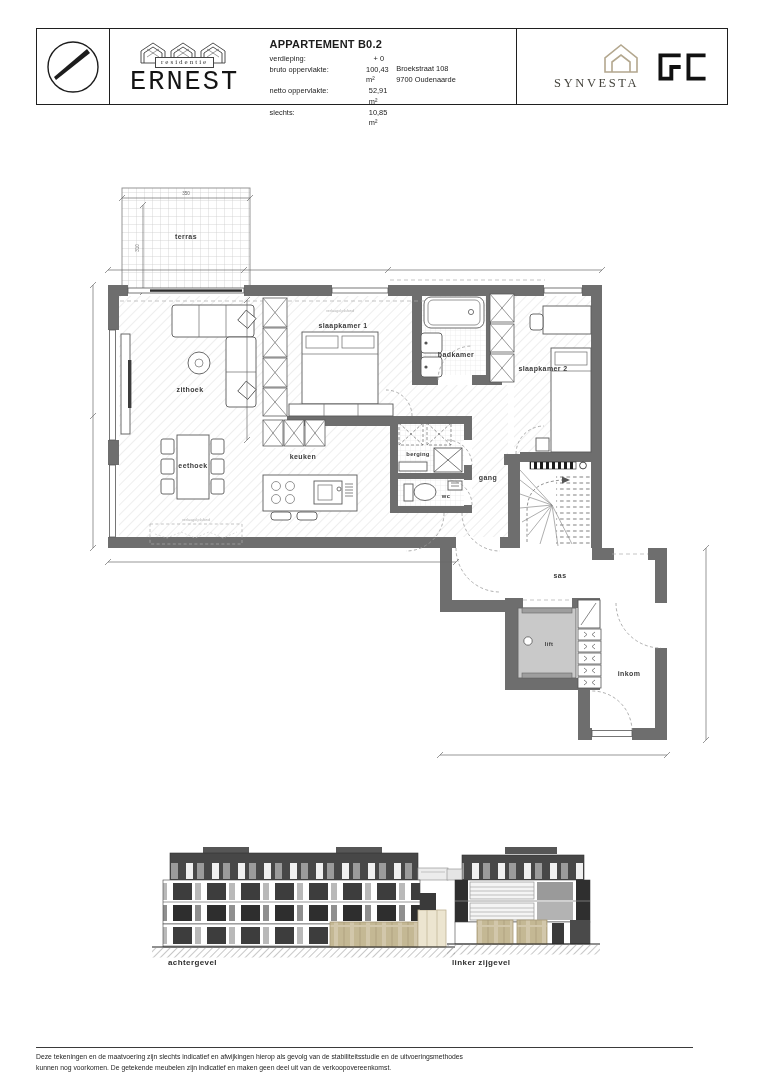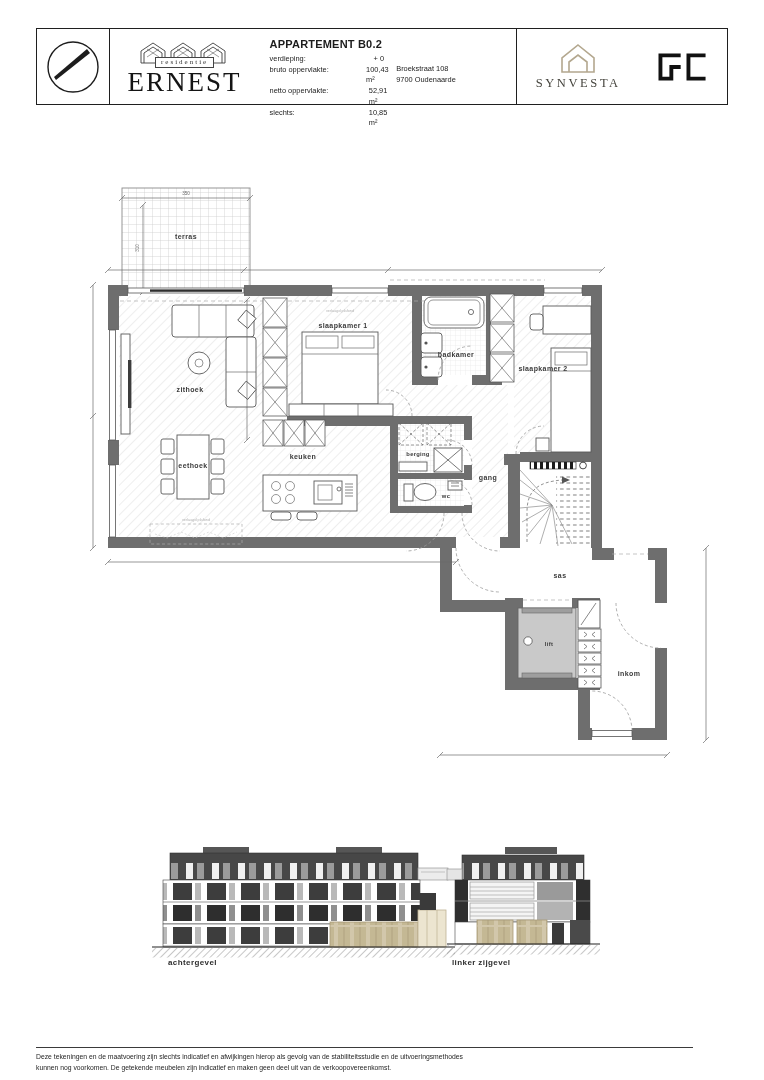--- a/index.html
+++ b/index.html
@@ -5,28 +5,28 @@
   * { margin:0; padding:0; box-sizing:border-box; }
   html,body { background:#ffffff; }
   body { width:764px; height:1080px; position:relative; font-family:"Liberation Sans", sans-serif; color:#1c1c1c; overflow:hidden; }
 
   
   .header { position:absolute; left:36px; top:28px; width:692px; height:77px; border:1.3px solid #1f1f1f; display:flex; background:#fff; }
   .cell-compass { width:73px; border-right:1.3px solid #1f1f1f; display:flex; align-items:center; justify-content:center; }
   .cell-mid { flex:1; display:flex; align-items:stretch; }
   .cell-logo { width:150px; display:flex; flex-direction:column; align-items:center; justify-content:center; padding-top:4px; }
   .logo-banner { font-family:"Liberation Serif", serif; font-size:7px; letter-spacing:2px; border:0.8px solid #444; padding:0 5px 1px 5px; background:#fff; margin-top:-8px; color:#333; }
-  .logo-name { font-family:Liberation Serif, serif; font-size:27px; letter-spacing:2px; font-weight:400; color:#141414; line-height:1; margin-top:1px; }
+  .logo-name { font-family:Liberation Mono, monospace; font-size:27px; letter-spacing:2px; font-weight:400; color:#141414; line-height:1; margin-top:1px; }
   .cell-info { flex:1; padding:9px 0 0 10px; }
   .info-title { font-size:11px; font-weight:bold; letter-spacing:.2px; margin-bottom:4px; }
   .info-row { display:flex; font-size:7.4px; line-height:1.45; color:#222;gap:24px; }
   .info-row .lbl { width:80px; }
   .cell-address { width:120px; font-size:7.4px; text-align:left; padding:34px 14px 0 0; line-height:1.5; color:#222; }
   .cell-right { width:212px; border-left:1.3px solid #1f1f1f; display:flex; align-items:center; }
-  .cell-synvesta { width:122px; display:flex; flex-direction:column; align-items:center; justify-content:center; }
+  .cell-synvesta { width:122px; display:flex; flex-direction:column; align-items:flex-end; justify-content:center; }
   .synvesta-word { font-family:"Liberation Serif", serif; font-size:12.5px; letter-spacing:2.6px; color:#45443d; margin-top:2px; }
   .cell-gc { flex:1; display:flex; align-items:center; justify-content:center; }
 
   
   svg text { font-family:"Liberation Sans", sans-serif; }
   .room-label { font-size:7px; font-weight:bold; letter-spacing:.4px; fill:#3b3b3b; text-anchor:middle; }
   .room-label-sm { font-size:5.8px; font-weight:bold; letter-spacing:.3px; fill:#3b3b3b; text-anchor:middle; }
   .dim-label { font-size:4.6px; fill:#6b6b6b; text-anchor:middle; }
   .note-label { font-size:3.8px; fill:#b4b4b4; text-anchor:middle; }
   .elev-label { font-size:8px; font-weight:bold; letter-spacing:.4px; fill:#2e2e2e; }

